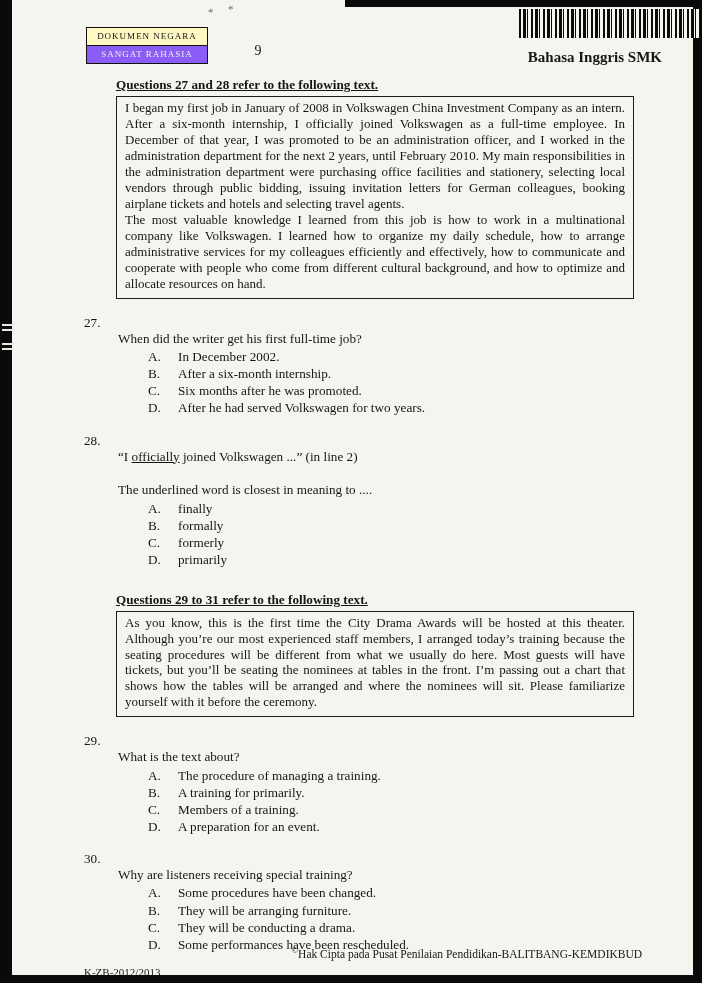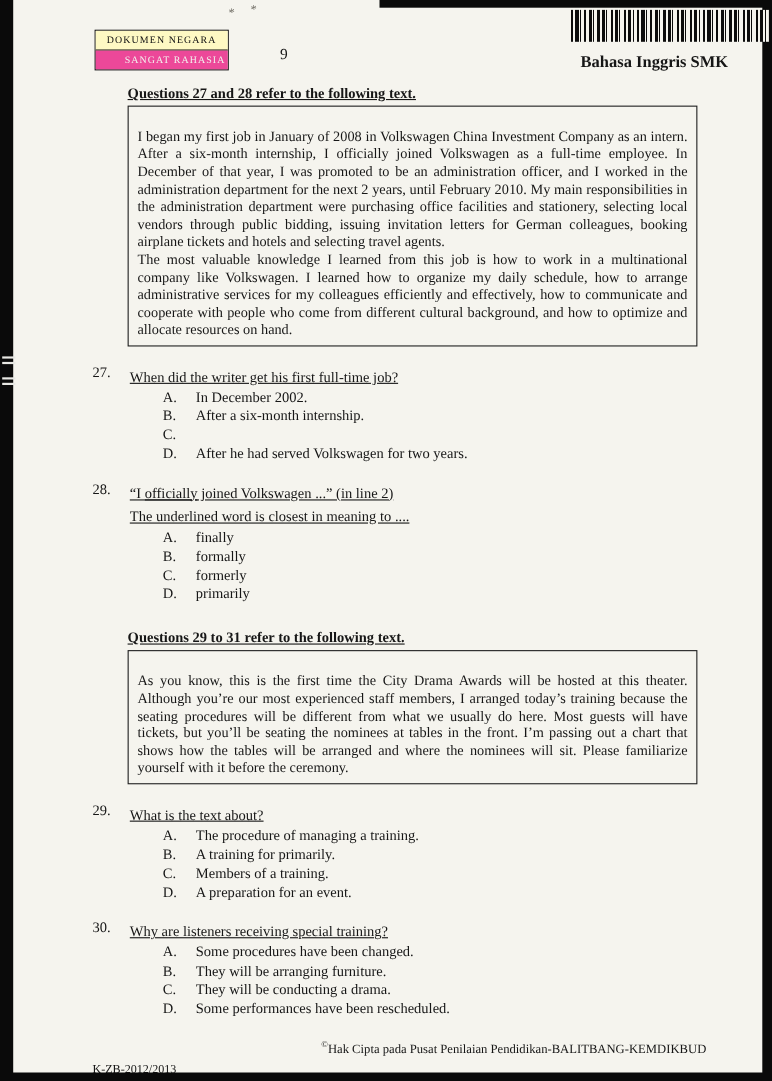--- a/index.html
+++ b/index.html
@@ -34,21 +34,21 @@
     transform: rotate(-8deg); z-index: 2;
   }
   
   .stamp {
     position: absolute; left: 86px; top: 27px; width: 122px;
     border: 1.4px solid #111; z-index: 2;
     font-size: 9px; text-align: center; letter-spacing: 1px;
   }
   .stamp-row { padding: 3px 2px 4px 2px; }
   .stamp-light { background: #fef9c3; color: #111; border-bottom: 1.4px solid #111; }
-  .stamp-dark  { background: #ec4899; color: #f2f2ee; text-align: right; }
+  .stamp-dark  { background: #8b5cf6; color: #f2f2ee; }
   .page-number {
     position: absolute; left: 246px; top: 43px; width: 24px;
     font-size: 14px; text-align: center;
   }
   .barcode {
     position: absolute; right: 3px; top: 9px; width: 180px; height: 29px; z-index: 6;
     background: repeating-linear-gradient(90deg,
       #0c0c0c 0px, #0c0c0c 2px, #f5f4ee 2px, #f5f4ee 4px,
       #0c0c0c 4px, #0c0c0c 7px, #f5f4ee 7px, #f5f4ee 8px,
       #0c0c0c 8px, #0c0c0c 9px, #f5f4ee 9px, #f5f4ee 12px);
@@ -60,28 +60,28 @@
   
   .content { position: absolute; top: 77px; left: 84px; right: 60px; z-index: 1; }
   .section-heading {
     margin: 0 0 3px 32px;
     font-size: 13.2px; font-weight: bold; text-decoration: underline;
   }
   .section-heading.second { margin-top: 23px; }
   .passage-box {
     border: 1.4px solid #1e1e1e;
     margin: 0 8px 0 32px;
-    padding: 19px 8px 6px 8px;
+    padding: 3px 8px 6px 8px;
     font-size: 13px; line-height: 1.23; text-align: justify;
   }
   .passage-box p { margin: 0; }
   .question { display: flex; margin-top: 15px; font-size: 13.2px; line-height: 1.3; }
   .q-num { flex: 0 0 34px; }
   .q-body { flex: 1; }
-  .q-text { margin: 4px 0 1px 0; text-decoration: underline; }
+  .q-text { margin: 16px 0 1px 0; }
   .option { display: flex; padding-left: 30px; }
   .opt-letter { flex: 0 0 30px; }
   .u { text-decoration: underline; }
   .opts-gap { margin-top: 2px; }
   
   .footer-code { position: absolute; left: 84px; bottom: 5px; font-size: 11px; z-index: 2; }
   .footer-copy { position: absolute; left: 292px; bottom: 23px; font-size: 11.5px; z-index: 2; }
   .footer-copy sup { font-size: 8px; }
 </style>
 </head>
@@ -121,20 +121,21 @@
         <div class="option">
           <span class="opt-letter">A.</span>
           <span>In December 2002.</span>
         </div>
         <div class="option">
           <span class="opt-letter">B.</span>
           <span>After a six-month internship.</span>
         </div>
         <div class="option">
           <span class="opt-letter">C.</span>
+          <span>Six months after he was promoted.</span>
         </div>
         <div class="option">
           <span class="opt-letter">D.</span>
           <span>After he had served Volkswagen for two years.</span>
         </div>
       </div>
     </div>
 
     <div class="question">
       <div class="q-num">28.</div>

